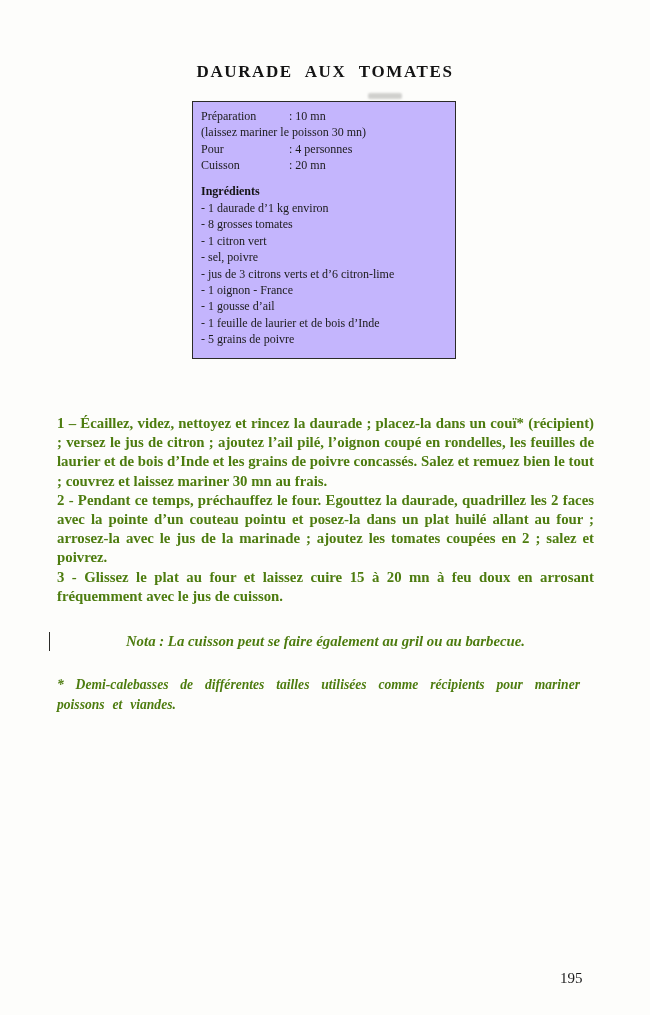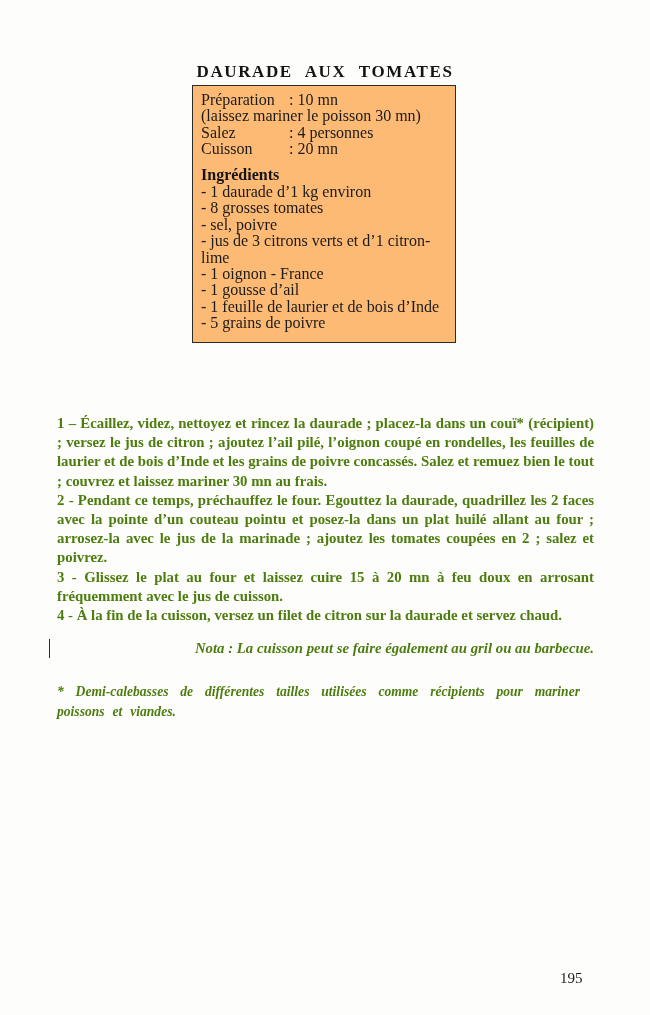--- a/index.html
+++ b/index.html
@@ -32,28 +32,28 @@
     left: 368px;
     width: 34px;
     height: 6px;
     background: #9a9a96;
     opacity: .45;
     border-radius: 2px;
     filter: blur(1px);
   }
   .info-box {
     position: absolute;
-    top: 85px;
+    top: 101px;
     left: 192px;
     width: 246px;
     border: 1.4px solid #2b2b28;
     padding: 6px 8px 10px 8px;
-    font-size: 16px;
+    font-size: 12px;
     line-height: 16.4px;
-    background: #fdba74;
+    background: #c4b5fd;
   }
   .meta-row { display: flex; }
   .meta-label { width: 88px; flex: 0 0 88px; }
   .meta-value { flex: 1; }
   .meta-note { }
   .box-heading {
     font-weight: 700;
     margin-top: 9px;
     margin-bottom: 1px;
     color: #141414;
@@ -65,26 +65,26 @@
     left: 57px;
     width: 537px;
     font-size: 14.8px;
     line-height: 19.2px;
     text-align: justify;
     color: #4d7c0f;
     font-weight: bold;
   }
   .step { margin: 0; }
   .nota {
-    margin: 14px 0 0 0;
+    margin: 26px 0 0 0;
     font-style: italic;
     border-left: 1.4px solid #2b2b28;
     padding-left: 7px;
     margin-left: -8px;
-    text-align: right;
+    text-align: center;
   }
   .footnote {
     margin: 24px 14px 0 0;
     font-style: italic;
     font-size: 13.6px;
     line-height: 20px;
     word-spacing: 4.5px;
     text-align: justify;
   }
   .page-number {
@@ -105,46 +105,46 @@
   <div class="scan-smudge"></div>
 
   <div class="info-box">
 
     <div class="meta-row">
       <span class="meta-label">Préparation</span>
       <span class="meta-value">: 10 mn</span>
     </div>
     <div class="meta-note">(laissez mariner le poisson 30 mn)</div>
     <div class="meta-row">
-      <span class="meta-label">Salez</span>
+      <span class="meta-label">Pour</span>
       <span class="meta-value">: 4 personnes</span>
     </div>
     <div class="meta-row">
       <span class="meta-label">Cuisson</span>
       <span class="meta-value">: 20 mn</span>
     </div>
 
     <div class="box-heading">Ingrédients</div>
     <div class="ing-line">- 1 daurade d’1 kg environ</div>
     <div class="ing-line">- 8 grosses tomates</div>
+    <div class="ing-line">- 1 citron vert</div>
     <div class="ing-line">- sel, poivre</div>
 
-    <div class="ing-line">- jus de 3 citrons verts et d’1 citron-lime</div>
+    <div class="ing-line">- jus de 3 citrons verts et d’6 citron-lime</div>
     <div class="ing-line">- 1 oignon - France</div>
     <div class="ing-line">- 1 gousse d’ail</div>
     <div class="ing-line">- 1 feuille de laurier et de bois d’Inde</div>
     <div class="ing-line">- 5 grains de poivre</div>
 
   </div>
 
   <div class="body-text">
     <p class="step">1 – Écaillez, videz, nettoyez et rincez la daurade ; placez-la dans un couï* (récipient) ; versez le jus de citron ; ajoutez l’ail pilé, l’oignon coupé en rondelles, les feuilles de laurier et de bois d’Inde et les grains de poivre concassés. Salez et remuez bien le tout ; couvrez et laissez mariner 30 mn au frais.</p>
     <p class="step">2 - Pendant ce temps, préchauffez le four. Egouttez la daurade, quadrillez les 2 faces avec la pointe d’un couteau pointu et posez-la dans un plat huilé allant au four ; arrosez-la avec le jus de la marinade ; ajoutez les tomates coupées en 2 ; salez et poivrez.</p>
     <p class="step">3 - Glissez le plat au four et laissez cuire 15 à 20 mn à feu doux en arrosant fréquemment avec le jus de cuisson.</p>
-    <p class="step">4 - À la fin de la cuisson, versez un filet de citron sur la daurade et servez chaud.</p>
 
     <p class="nota">Nota : La cuisson peut se faire également au gril ou au barbecue.</p>
 
     <p class="footnote">* Demi-calebasses de différentes tailles utilisées comme récipients pour mariner poissons et viandes.</p>
   </div>
 
   <div class="page-number">195</div>
 
 </div>
 

